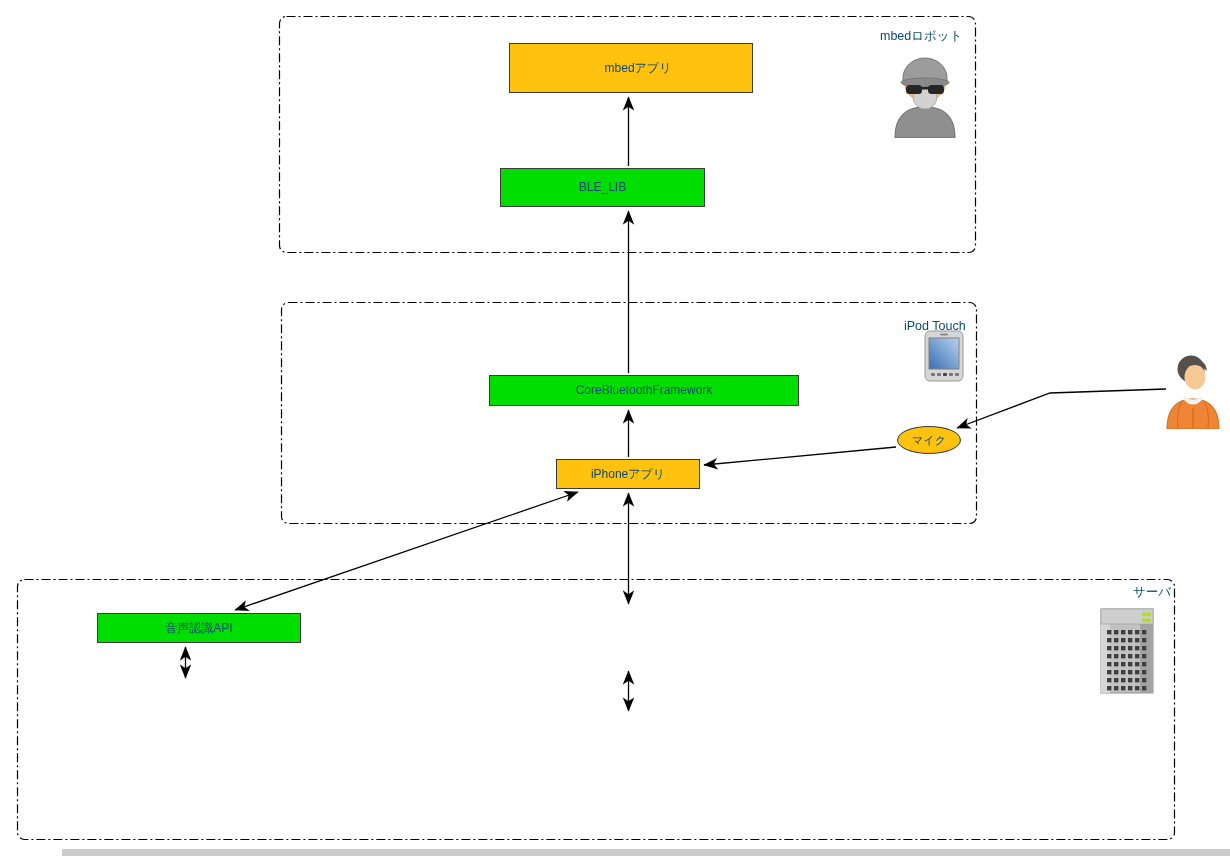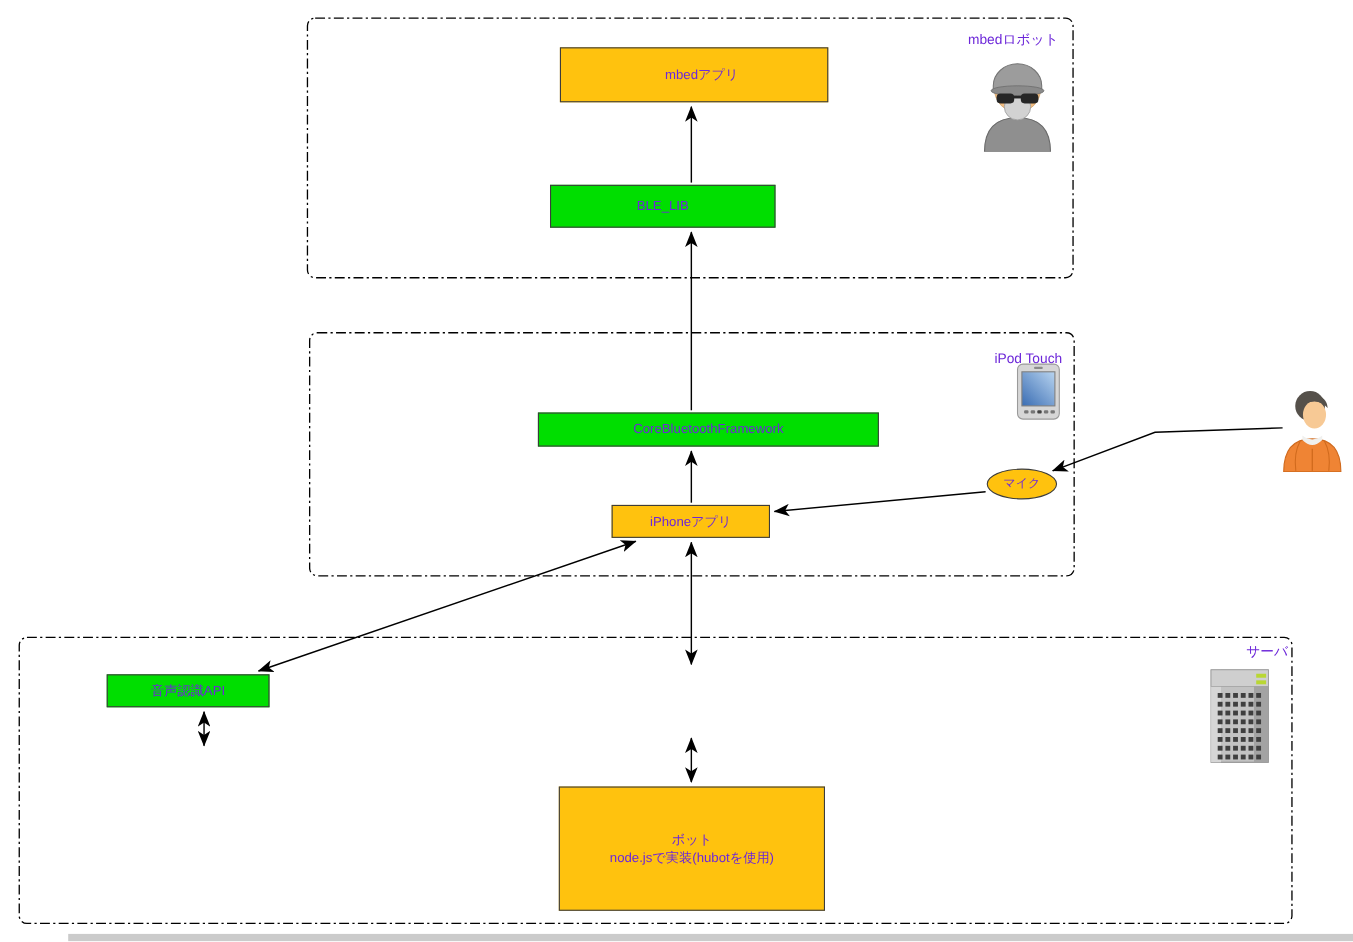--- a/index.html
+++ b/index.html
@@ -1,21 +1,21 @@
 <!DOCTYPE html>
 <html><head>
 <meta charset="utf-8">
 <style>
   html,body{margin:0;padding:0;background:#ffffff;}
   #canvas{
     position:relative;
     width:1230px;height:856px;
     background:#ffffff;
     font-family:"Liberation Sans","DejaVu Sans",sans-serif;
-    color:#6d28d9;
+    color:#0c4a6e;
     overflow:hidden;
   }
   #connector-layer{position:absolute;left:0;top:0;width:1230px;height:856px;}
   .node{
     position:absolute;
     box-sizing:border-box;
     display:flex;
     flex-direction:column;
     align-items:center;
     justify-content:center;
@@ -31,21 +31,21 @@
     font-size:12.5px;
     z-index:2;
     white-space:nowrap;
   }
   .icon{position:absolute;z-index:2;}
   #node-mbed-app        {left:509px;top:43px;width:244px;height:50px;}
   #node-ble-lib         {left:500px;top:168px;width:205px;height:39px;}
   #node-core-bluetooth  {left:489px;top:375px;width:310px;height:31px;}
   #node-iphone-app      {left:556px;top:459px;width:144px;height:30px;}
   #node-mic             {left:897px;top:426px;width:64px;height:28px;}
-  #node-speech-api      {left:97px; top:613px;width:148px;height:30px;}
+  #node-speech-api      {left:97px; top:613px;width:204px;height:30px;}
   #node-julius          {left:72px; top:682px;width:228px;height:26px;}
   #node-relay-api       {left:455px;top:608px;width:347px;height:59px;}
   #node-bot             {left:508px;top:715px;width:242px;height:113px;}
   #label-mbed-robot {left:880px; top:28px;}
   #label-ipod-touch {left:904px; top:307px;margin-top:12px;}
   #label-server     {left:1133px;top:584px;}
   #icon-robot {left:888px; top:50px;}
   #icon-ipod  {left:924px; top:330px;}
   #icon-server{left:1095px;top:606px;}
   #icon-user  {left:1165px;top:355px;}
@@ -111,24 +111,20 @@
   <div id="node-mic" class="node ellipse" style="background-color: rgb(255, 194, 14); border-color: rgb(60, 60, 60);">
     <span>マイク</span>
   </div>
 
   <div id="node-speech-api" class="node" style="background-color: rgb(0, 222, 0); border-color: rgb(60, 60, 60);">
     <span>音声認識API</span>
   </div>
 
 
 
-  <div id="node-bot" class="node" style="background-color: rgb(255, 194, 14); border-color: rgb(60, 60, 60);">
-    <span>ボット</span>
-    <span>node.jsで実装(hubotを使用)</span>
-  </div>
 
   <svg id="icon-robot" class="icon" width="74" height="88" viewBox="0 0 74 88">
     <path d="M7,88 C7,64 20,57 37,57 C54,57 67,64 67,88 Z" fill="#8f8f8f" stroke="#6b6b6b"></path>
     <circle cx="37" cy="31" r="21" fill="#f2bc80" stroke="#c99b62" stroke-width="0.6"></circle>
     <ellipse cx="37" cy="47" rx="12" ry="12" fill="#d2d2d2" stroke="#a0a0a0" stroke-width="0.8"></ellipse>
     <path d="M15,28 a22,20 0 0 1 44,0 l0,4 -44,0 Z" fill="#9c9c9c" stroke="#757575"></path>
     <ellipse cx="37" cy="32.5" rx="24" ry="4.5" fill="#8a8a8a" stroke="#707070" stroke-width="0.8"></ellipse>
     <rect x="18" y="35" width="16" height="9" rx="3.5" fill="#262626"></rect>
     <rect x="40" y="35" width="16" height="9" rx="3.5" fill="#262626"></rect>
     <rect x="33" y="37" width="8" height="2.5" fill="#262626"></rect>

